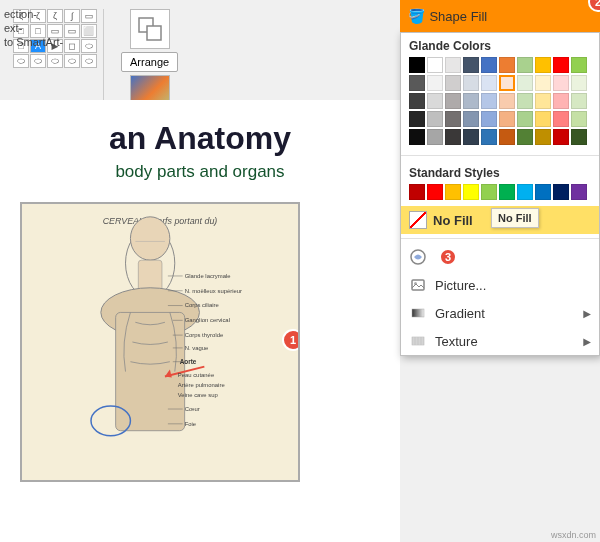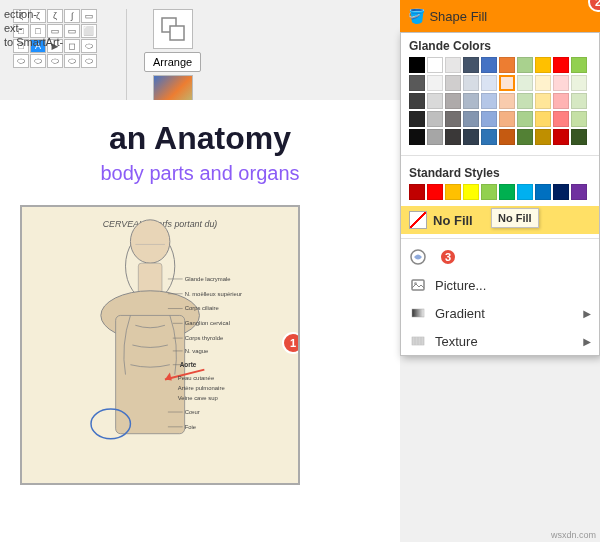--- a/index.html
+++ b/index.html
@@ -43,22 +43,22 @@
       text-align: center;
     }
 
     .slide-title {
       font-size: 32px;
       font-weight: 600;
       color: #1a1a2e;
       padding: 20px 20px 5px 20px;
     }
     .slide-subtitle {
-      font-size: 20px;
-      color: #8b5cf6;
+      font-size: 17px;
+      color: #14532d;
       padding: 0 20px 10px 20px;
     }
 
     .slide-image-area {
       position: relative;
       margin: 10px 20px;
       width: 280px;
       height: 280px;
       background: #e8e0d0;
       border: 2px solid #aaa;
@@ -304,21 +304,20 @@
       color: #555;
     }
 
     .arrange-col {
       display: flex;
       flex-direction: column;
       align-items: center;
       gap: 3px;
       border-left: 1px solid #ccc;
       padding-left: 6px;
-      margin-left: 23px;
     }
     .arrange-icon {
       width: 40px; height: 40px;
       background: white;
       border: 1px solid #bbb;
       display: flex; align-items: center; justify-content: center;
       font-size: 10px;
       color: #555;
     }
 

